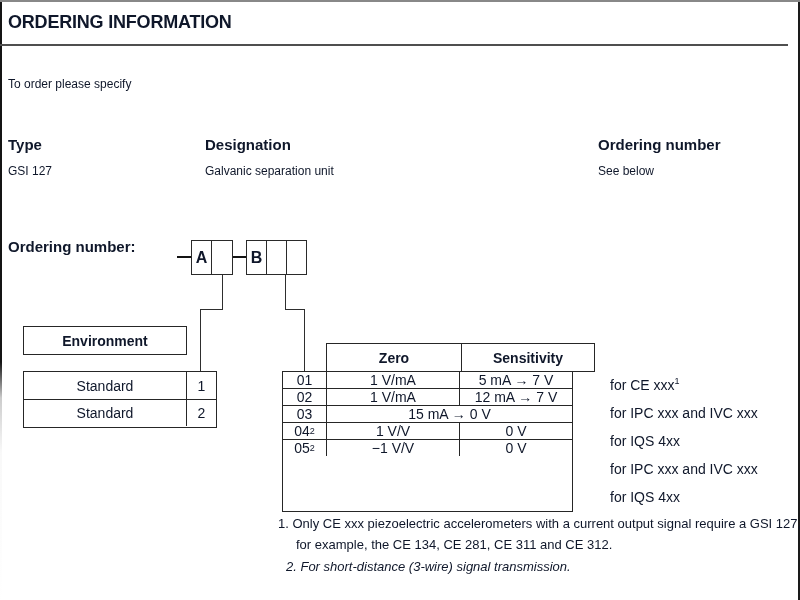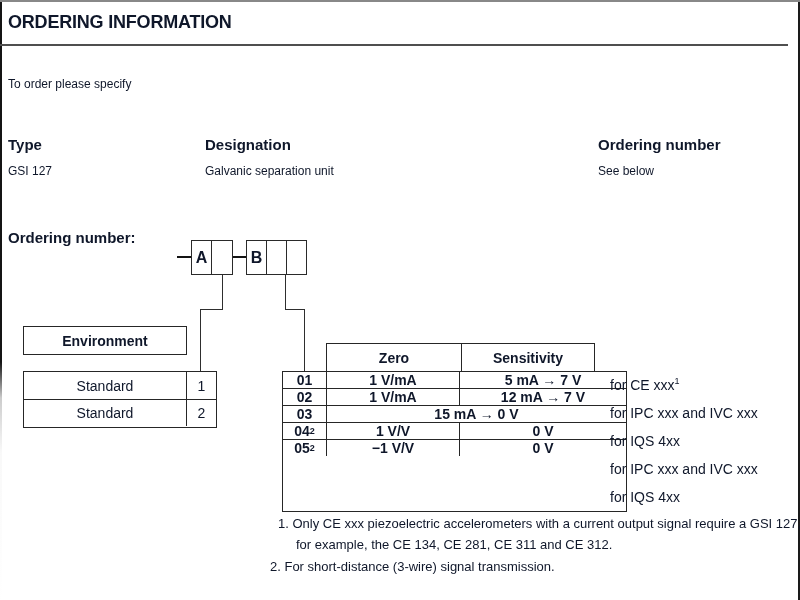--- a/index.html
+++ b/index.html
@@ -52,21 +52,21 @@
 
   <div class="abs body-text" style="left:8px;top:75px;">To order please specify</div>
 
   <div class="abs col-label" style="left:8px;top:134px;">Type</div>
   <div class="abs col-label" style="left:205px;top:134px;">Designation</div>
   <div class="abs col-label" style="left:598px;top:134px;">Ordering number</div>
   <div class="abs body-text" style="left:8px;top:162px;">GSI 127</div>
   <div class="abs body-text" style="left:205px;top:162px;">Galvanic separation unit</div>
   <div class="abs body-text" style="left:598px;top:162px;">See below</div>
 
-  <div class="abs col-label" style="left:8px;top:227px;">Ordering number:</div>
+  <div class="abs col-label" style="left:8px;top:236px;">Ordering number:</div>
 
   <div class="abs dash" style="left:177px;top:254px;width:14px;"></div>
 
   <div class="abs codebox" style="left:191px;">
     <div class="cell" style="width:21px;">A</div>
     <div class="cell" style="width:22px;"></div>
   </div>
 
   <div class="abs dash" style="left:233px;top:254px;width:13px;"></div>
 
@@ -98,21 +98,21 @@
       <div class="tcell" style="flex:1;">2</div>
     </div>
   </div>
 
   <div class="abs tbl hdr" style="left:326px;top:341px;width:269px;height:29px;">
     <div class="trow" style="height:27px;">
       <div class="tcell" style="flex:1;">Zero</div>
       <div class="tcell" style="width:133px;">Sensitivity</div>
     </div>
   </div>
-  <div class="abs tbl" style="left:282px;top:369px;width:345px;height:141px;font-weight:bold;">
+  <div class="abs tbl" style="left:282px;top:369px;width:291px;height:141px;">
     <div class="trow" style="flex:1;">
       <div class="tcell" style="width:43px;">
           <span>01</span>
           <sup></sup>
         </div>
       <div class="tcell" style="width:133px;">1 V/mA</div>
       <div class="tcell" style="flex:1;">5 mA → 7 V</div>
     </div>
     <div class="trow" style="flex:1;">
       <div class="tcell" style="width:43px;">
@@ -148,15 +148,15 @@
   </div>
 
   <div class="abs note" style="left:610px;top:369px;"><span>for CE xxx</span><sup>1</sup></div>
   <div class="abs note" style="left:610px;top:397px;"><span>for IPC xxx and IVC xxx</span><sup></sup></div>
   <div class="abs note" style="left:610px;top:425px;"><span>for IQS 4xx</span><sup></sup></div>
   <div class="abs note" style="left:610px;top:453px;"><span>for IPC xxx and IVC xxx</span><sup></sup></div>
   <div class="abs note" style="left:610px;top:481px;"><span>for IQS 4xx</span><sup></sup></div>
 
   <div class="abs fn" style="left:278px;top:514px;">1. Only CE xxx piezoelectric accelerometers with a current output signal require a GSI 127,</div>
   <div class="abs fn" style="left:296px;top:535px;">for example, the CE 134, CE 281, CE 311 and CE 312.</div>
-  <div class="abs fn" style="left:270px;top:557px;">2. For short-distance (3-wire) signal transmission.</div>
+  <div class="abs fn" style="left:286px;top:557px;font-style:italic;">2. For short-distance (3-wire) signal transmission.</div>
 
 </div>
 
 </body></html>

